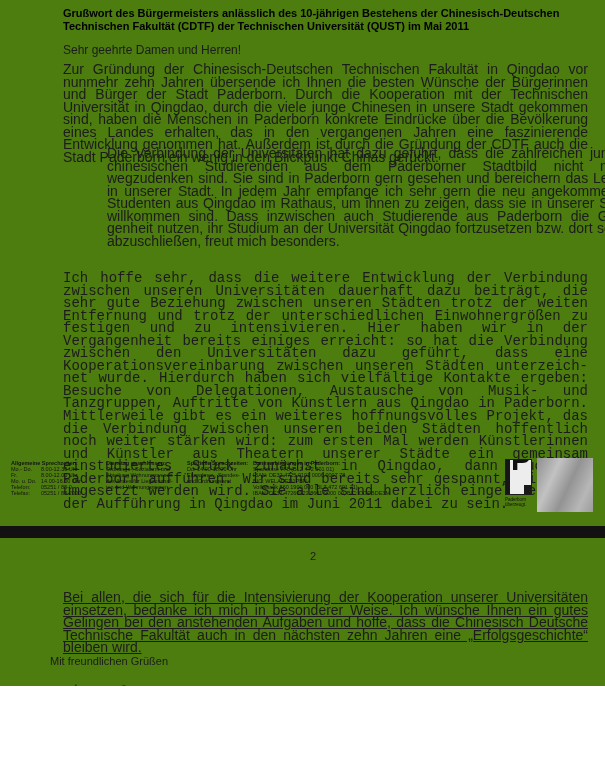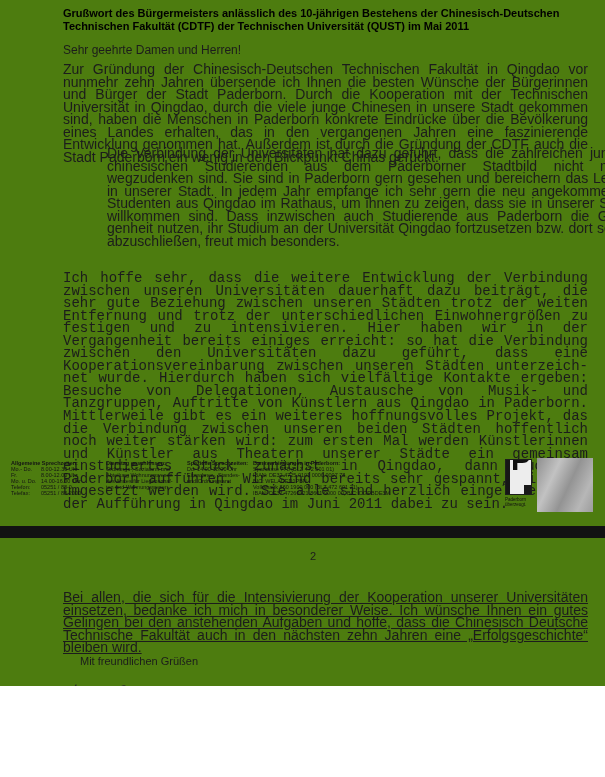--- a/index.html
+++ b/index.html
@@ -39,21 +39,21 @@
   .plogo-caption { margin-top:2px; color:#111; }
 
   .grayblock {
     position:absolute; left:537px; top:458px; width:56px; height:54px;
     background:linear-gradient(115deg,#8f8f8f 0%,#c2c2c2 30%,#939393 55%,#b7b7b7 80%,#9c9c9c 100%);
   }
 
   .divider-bar { position:absolute; left:0; top:526px; width:605px; height:12px; }
   .pagenum { position:absolute; left:263px; top:550px; width:100px; text-align:center; font-size:11px; }
   .p4 { top:591px;text-decoration:underline; }
-  .closing { position:absolute; left:80px; top:655px; font-size:11px; }
+  .closing { position:absolute; left:50px; top:655px; font-size:11px; }
   .signature { position:absolute; left:60px; top:682px; }
   .signer { position:absolute; left:63px; top:736px; font-size:11px; }
 </style>
 </head>
 <body>
 
 <div class="page">
 
   <div class="title">Grußwort des Bürgermeisters anlässlich des 10-jährigen Bestehens der Chinesisch-Deutschen Technischen Fakultät (CDTF) der Technischen Universität (QUST) im Mai 2011</div>
 

